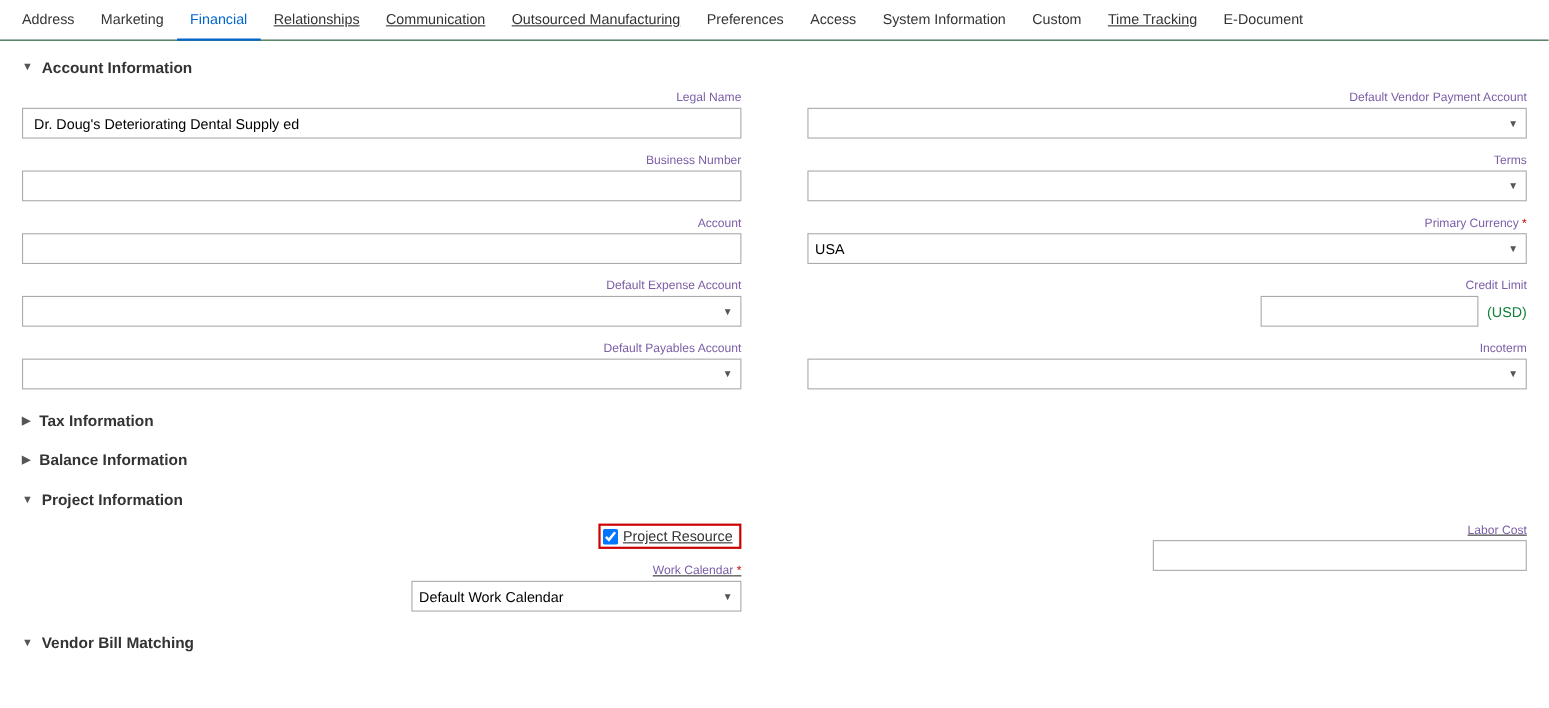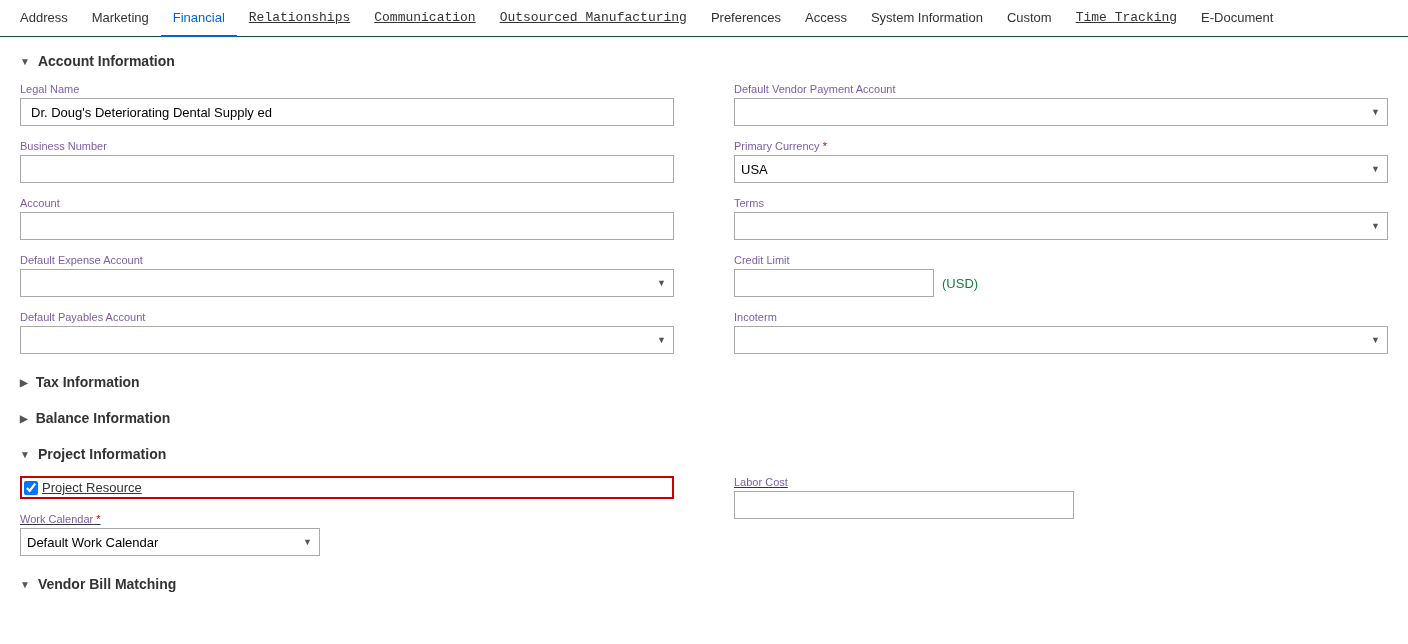--- a/index.html
+++ b/index.html
@@ -20,21 +20,21 @@
       white-space: nowrap;
       border-bottom: 2px solid transparent;
       margin-bottom: -1px;
       font-size: 13px;
     }
     .tab-item.active {
       color: #0066cc;
       border-bottom: 2px solid #0066cc;
       font-weight: normal;
     }
-    .tab-item.underline { text-decoration: underline; font-family: Liberation Mono, monospace; }
+    .tab-item.underline { text-decoration: underline; }
 
     
     .content { padding: 16px 20px; }
 
     
     .section { margin-bottom: 20px; }
     .section-header {
       display: flex;
       align-items: center;
       gap: 8px;
@@ -49,21 +49,21 @@
     }
 
     
     .form-grid {
       display: grid;
       grid-template-columns: 1fr 1fr;
       gap: 0 60px;
     }
     .form-col { display: flex; flex-direction: column; gap: 14px; }
 
-    .field-group { display: flex; flex-direction: column; gap: 3px; }
+    .field-group { display: flex; flex-direction: column; gap: 3px; align-items: flex-end; }
     .field-label {
       font-size: 11px;
       color: #7b5ea7;
     }
     .field-label.required::after {
       content: ' *';
       color: #c00;
     }
 
     input[type="text"] {
@@ -205,33 +205,33 @@
         <div class="field-group">
           <label class="field-label">Default Vendor Payment Account</label>
           <div class="select-wrapper">
             <select>
               <option value=""></option>
             </select>
           </div>
         </div>
 
         <div class="field-group">
+          <label class="field-label">Terms</label>
+          <div class="select-wrapper">
+            <select>
+              <option value=""></option>
+            </select>
+          </div>
+        </div>
+
+        <div class="field-group">
           <label class="field-label required">Primary Currency</label>
           <div class="select-wrapper">
             <select>
               <option value="USA">USA</option>
-            </select>
-          </div>
-        </div>
-
-        <div class="field-group">
-          <label class="field-label">Terms</label>
-          <div class="select-wrapper">
-            <select>
-              <option value=""></option>
             </select>
           </div>
         </div>
 
         <div class="field-group">
           <label class="field-label">Credit Limit</label>
           <div class="credit-limit-row">
             <input type="text" style="max-width: 200px;">
             <span class="usd-label">(USD)</span>
           </div>

